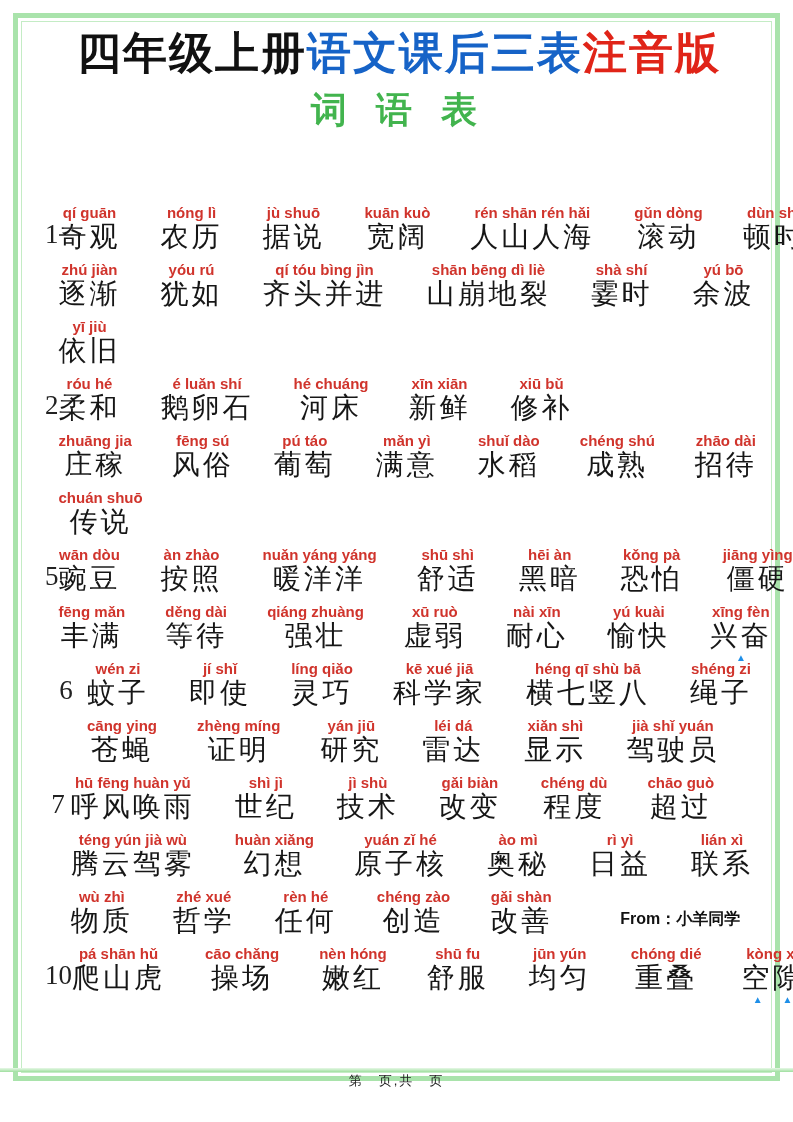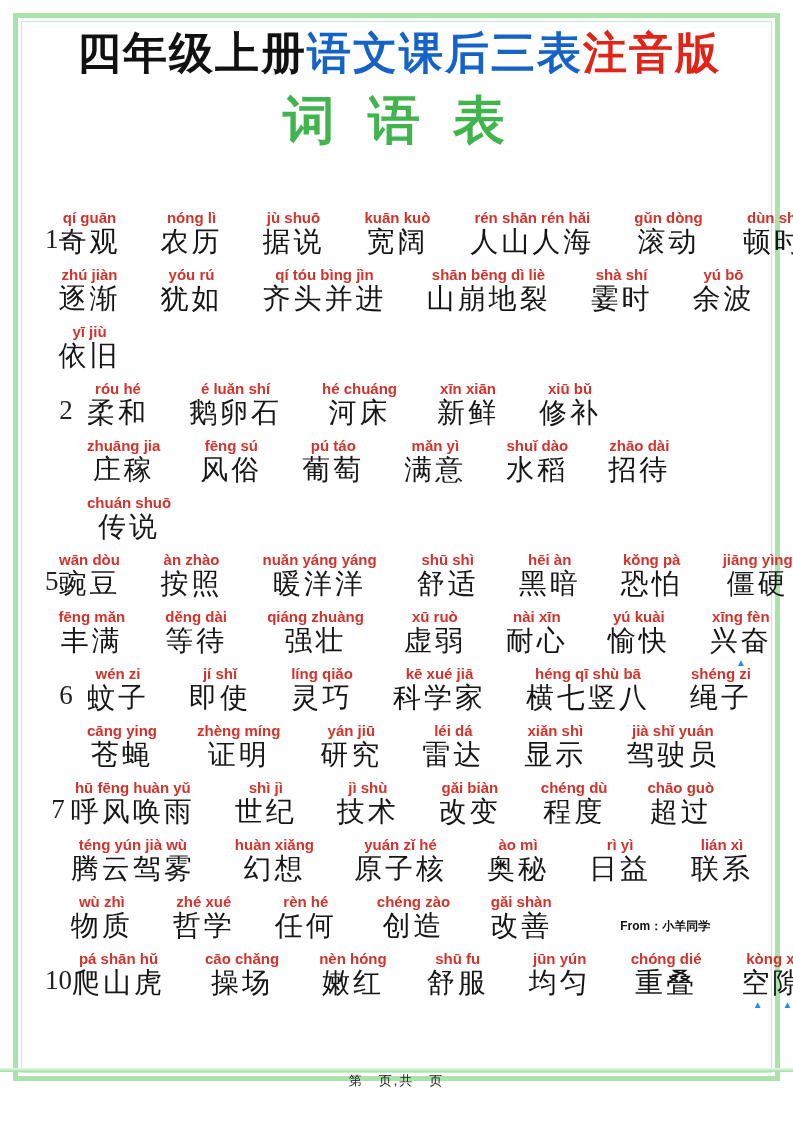--- a/index.html
+++ b/index.html
@@ -38,26 +38,26 @@
     letter-spacing:2px;
     line-height:1.1;
     white-space:nowrap;
   }
   .title .t-black{color:#111111;}
   .title .t-blue{color:#1663c7;}
   .title .t-red{color:#e02418;}
   .subtitle{
     text-align:center;
     font-family:"Liberation Serif", serif;
-    font-size:52px;
+    font-size:36px;
     font-weight:bold;
     color:#42b44e;
     letter-spacing:10px;
     margin-top:8px;
-    margin-bottom:44px;
+    margin-bottom:60px;
   }
   .word-list{}
   .lesson{display:flex;align-items:flex-start;}
   .num{
     width:42px;
     height:57px;
     display:flex;align-items:flex-end;justify-content:center;
     font-family:"Liberation Serif", serif;
     font-size:27px;
     color:#222;
@@ -96,21 +96,21 @@
     bottom:-12px;left:0;right:0;
     display:flex;justify-content:center;gap:20px;
     color:#1f8fe8;
     font-size:10px;
     line-height:1;
   }
   .credit{
     margin-left:28px;
     align-self:flex-end;
     padding-bottom:6px;
-    font-size:12px;
+    font-size:16px;
     font-weight:bold;
     color:#111;
     white-space:nowrap;
   }
   .footer-line{
     position:absolute;
     left:0;right:0;bottom:22px;
     height:4px;
     background:linear-gradient(to bottom,#e7f8e7,#9fdf9f);
   }
@@ -244,20 +244,24 @@
               </div>
               <div class="word">
                 <div class="py">mǎn yì</div>
                 <div class="zi">满意</div>
               </div>
               <div class="word">
                 <div class="py">shuǐ dào</div>
                 <div class="zi">水稻</div>
               </div>
               <div class="word">
+                <div class="py">chéng shú</div>
+                <div class="zi">成熟</div>
+              </div>
+              <div class="word">
                 <div class="py">zhāo dài</div>
                 <div class="zi">招待</div>
               </div>
             </div>
             <div class="line">
               <div class="word">
                 <div class="py">chuán shuō</div>
                 <div class="zi">传说</div>
               </div>
             </div>

